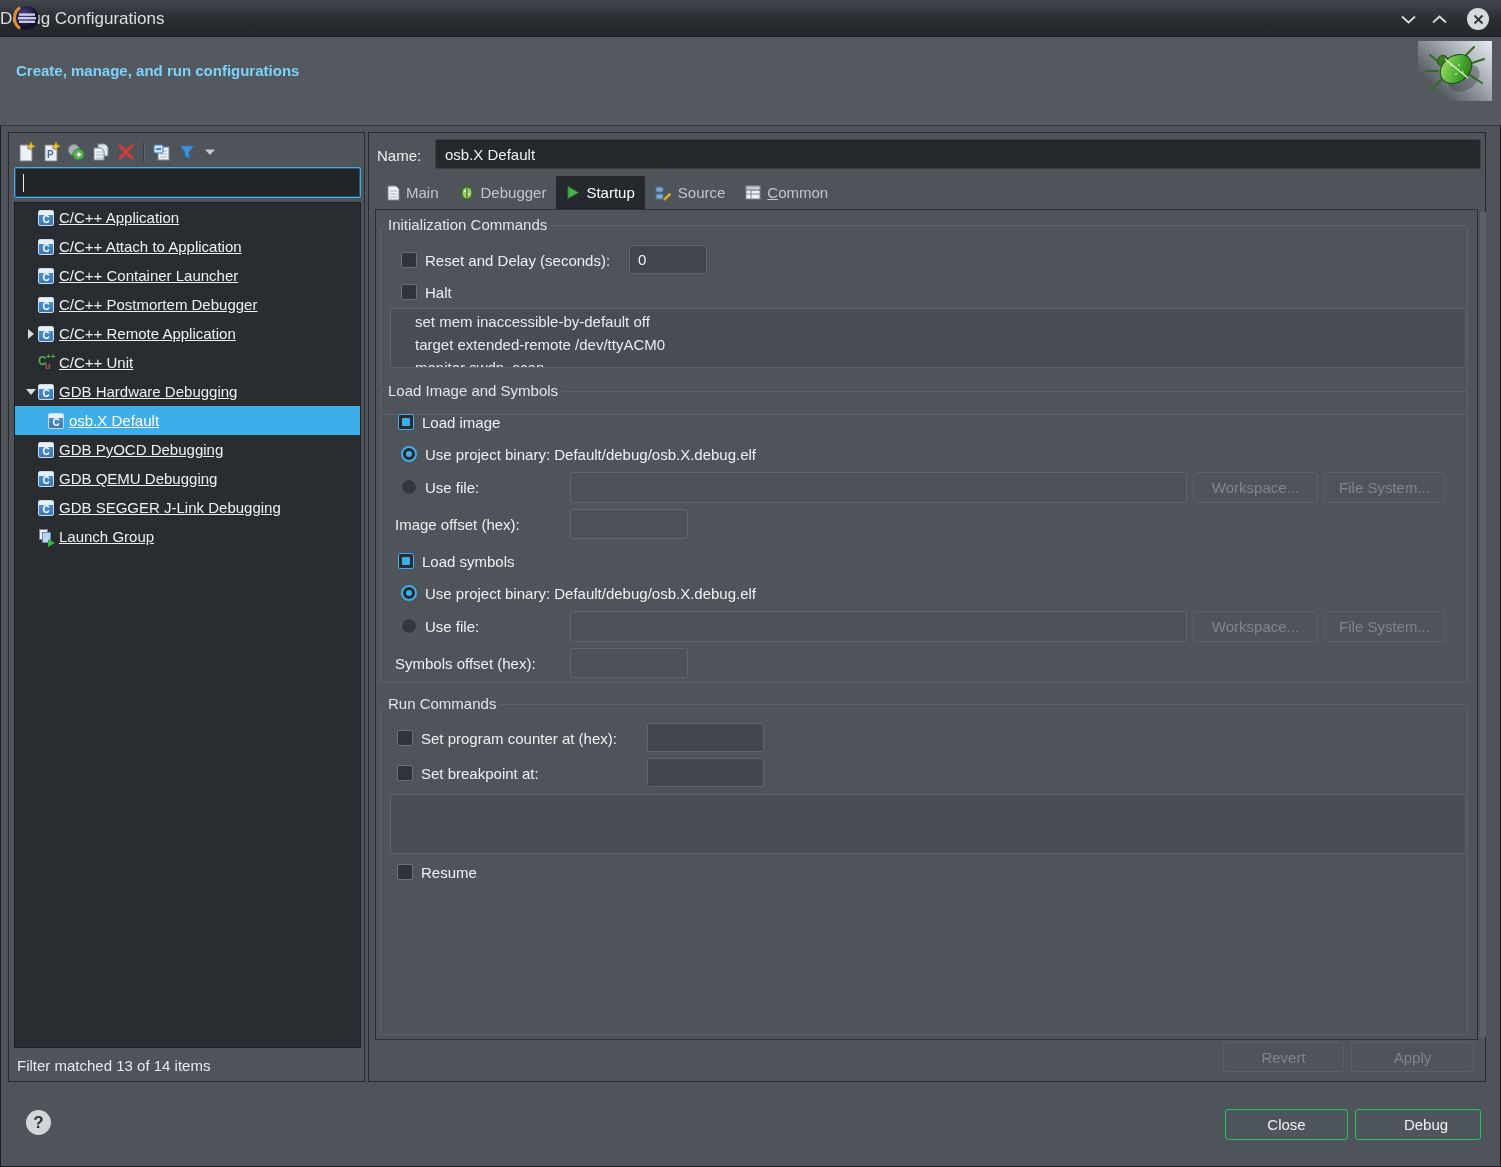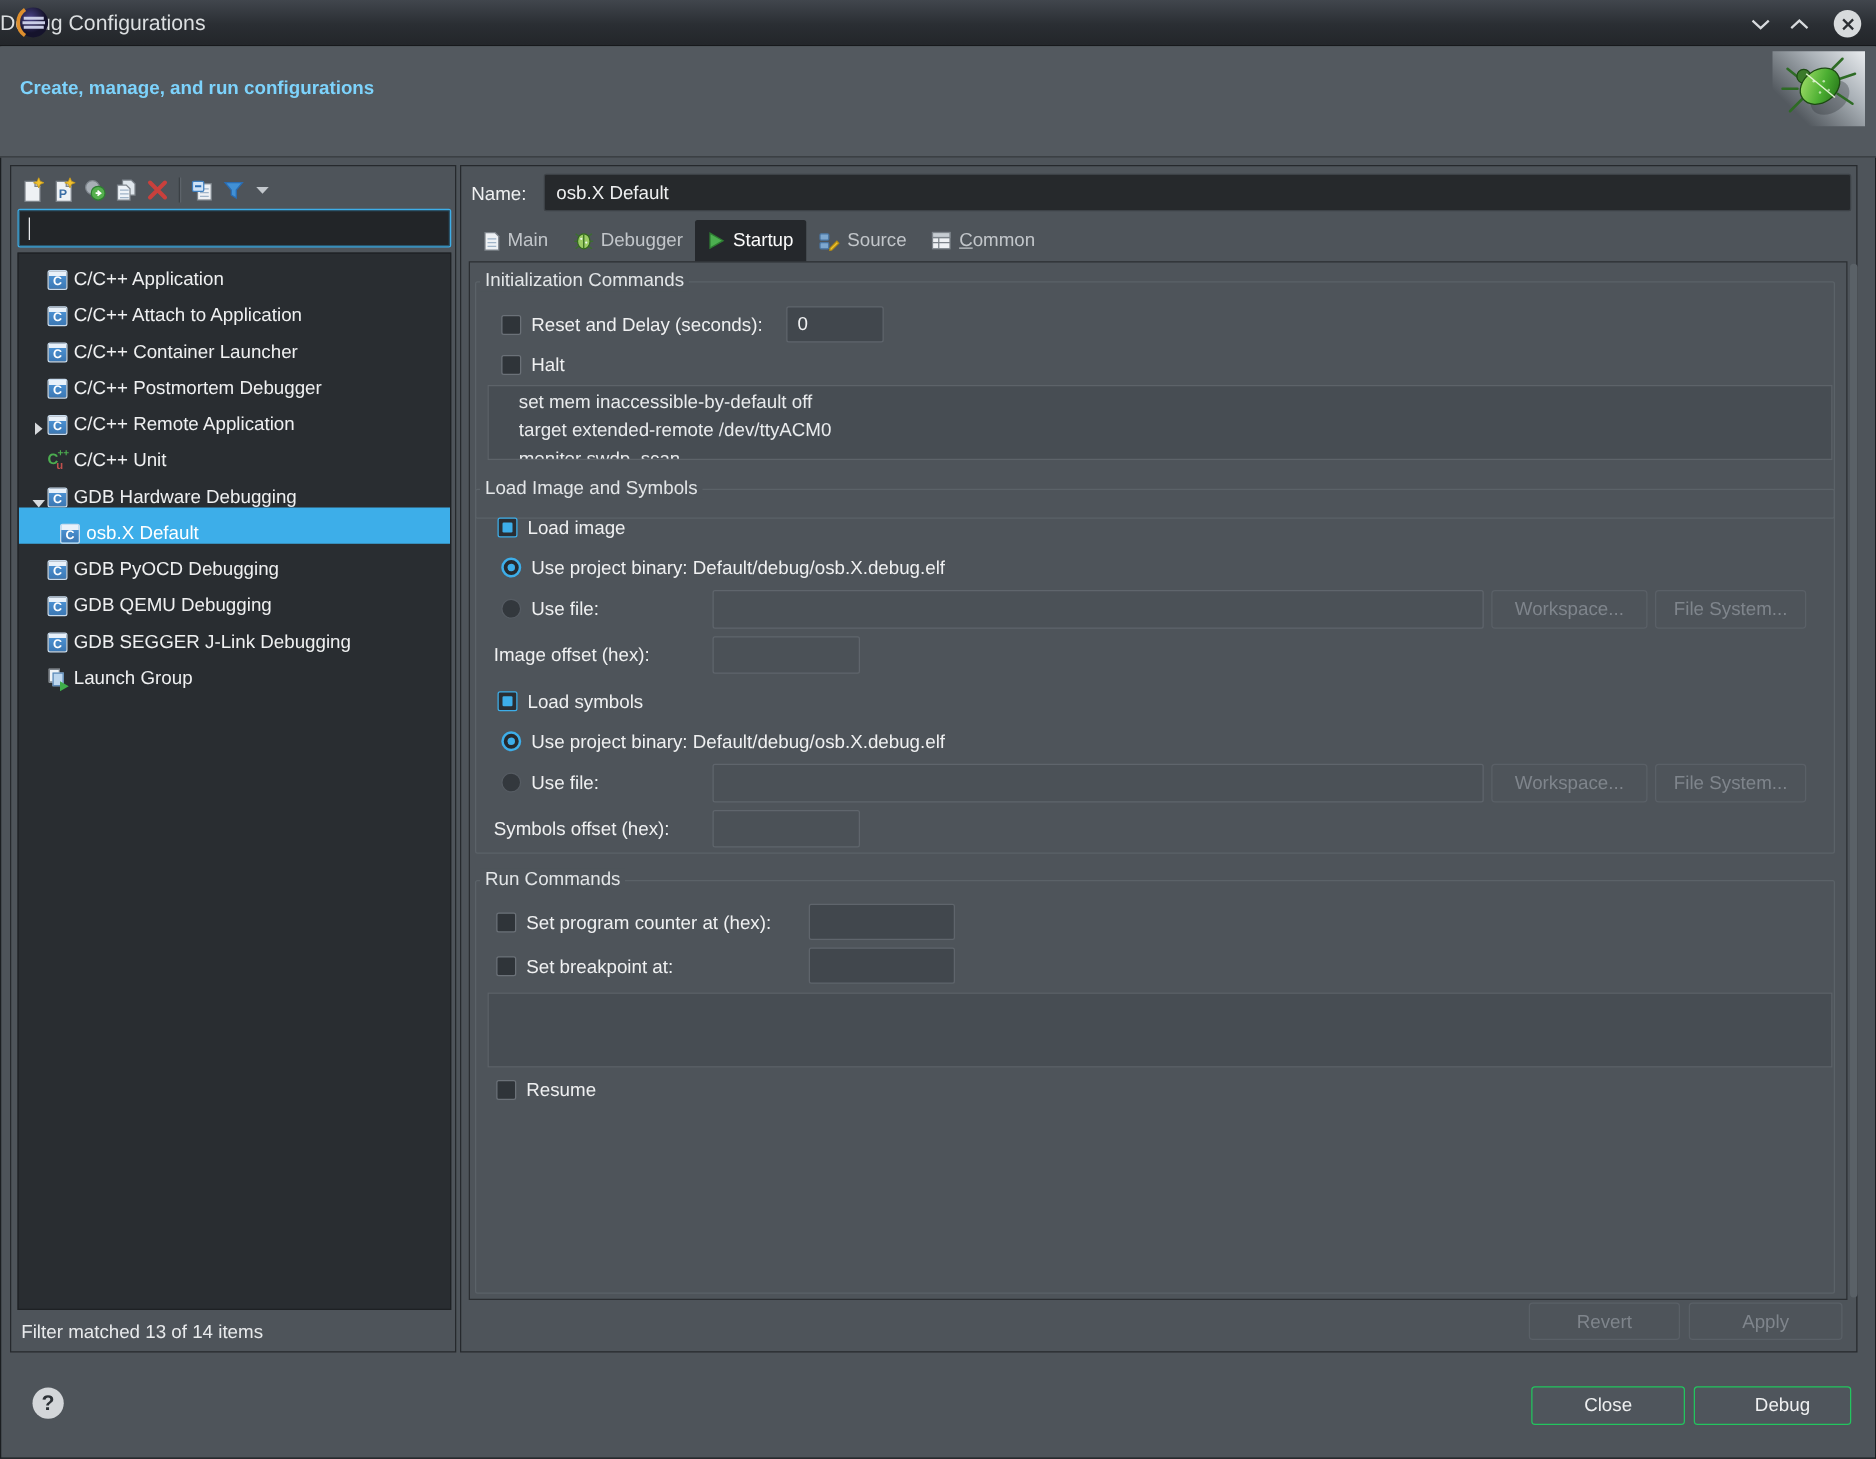--- a/index.html
+++ b/index.html
@@ -34,21 +34,21 @@
   
   .tbar { left:6px; top:4px; height:30px; display:flex; align-items:center; gap:3px; }
   .tbtn { width:22px; height:22px; display:flex; align-items:center; justify-content:center; cursor:pointer; }
   .tsep { width:2px; height:20px; border-left:1px solid #3b4045; border-right:1px solid #5d636a; margin:0 3px; }
 
   .searchbox { left:5px; top:34px; width:347px; height:31px; background:#222528; border:1px solid #3daee9;
     border-radius:2px; box-shadow:0 0 0 1px rgba(61,174,233,.35) inset; }
   .caret { left:8px; top:6px; width:1px; height:18px; background:#e8eaec; }
 
   .tree { left:5px; top:69px; width:347px; height:846px; background:#292d31; border:1px solid #1e2124; overflow:hidden; }
-  .trow { position:relative; height:29px; display:flex; align-items:flex-end; cursor:default; }
+  .trow { position:relative; height:29px; display:flex; align-items:center; cursor:default;text-decoration:underline; }
   .trow.sel { background:#3daee9; color:#fff; }
   .arrow-z { width:14px; margin-left:9px; display:flex; justify-content:center; }
   .tri-r { width:0; height:0; border-left:6px solid #d7dadd; border-top:5px solid transparent; border-bottom:5px solid transparent; }
   .tri-d { width:0; height:0; border-top:6px solid #d7dadd; border-left:5px solid transparent; border-right:5px solid transparent; }
   .ind1 { margin-left:19px; }
   .ticon { width:16px; height:16px; margin-right:5px; position:relative; flex:none; }
   .cicon { border:1px solid #c9dcee; border-radius:2px; background:linear-gradient(180deg,#e8f1fa 0,#e8f1fa 26%,#4a8fd0 26%,#3c78b4 100%); }
   .cicon::after { content:"C"; position:absolute; left:0; right:0; top:3px; text-align:center; font-size:10px; font-weight:bold; color:#fff; line-height:12px; }
   .uniticon::before { content:"C"; position:absolute; left:0; top:-1px; font-size:12px; font-weight:bold; color:#4cae50; }
   .uniticon::after { content:"++"; position:absolute; left:8px; top:-3px; font-size:8px; font-weight:bold; color:#4cae50; }

